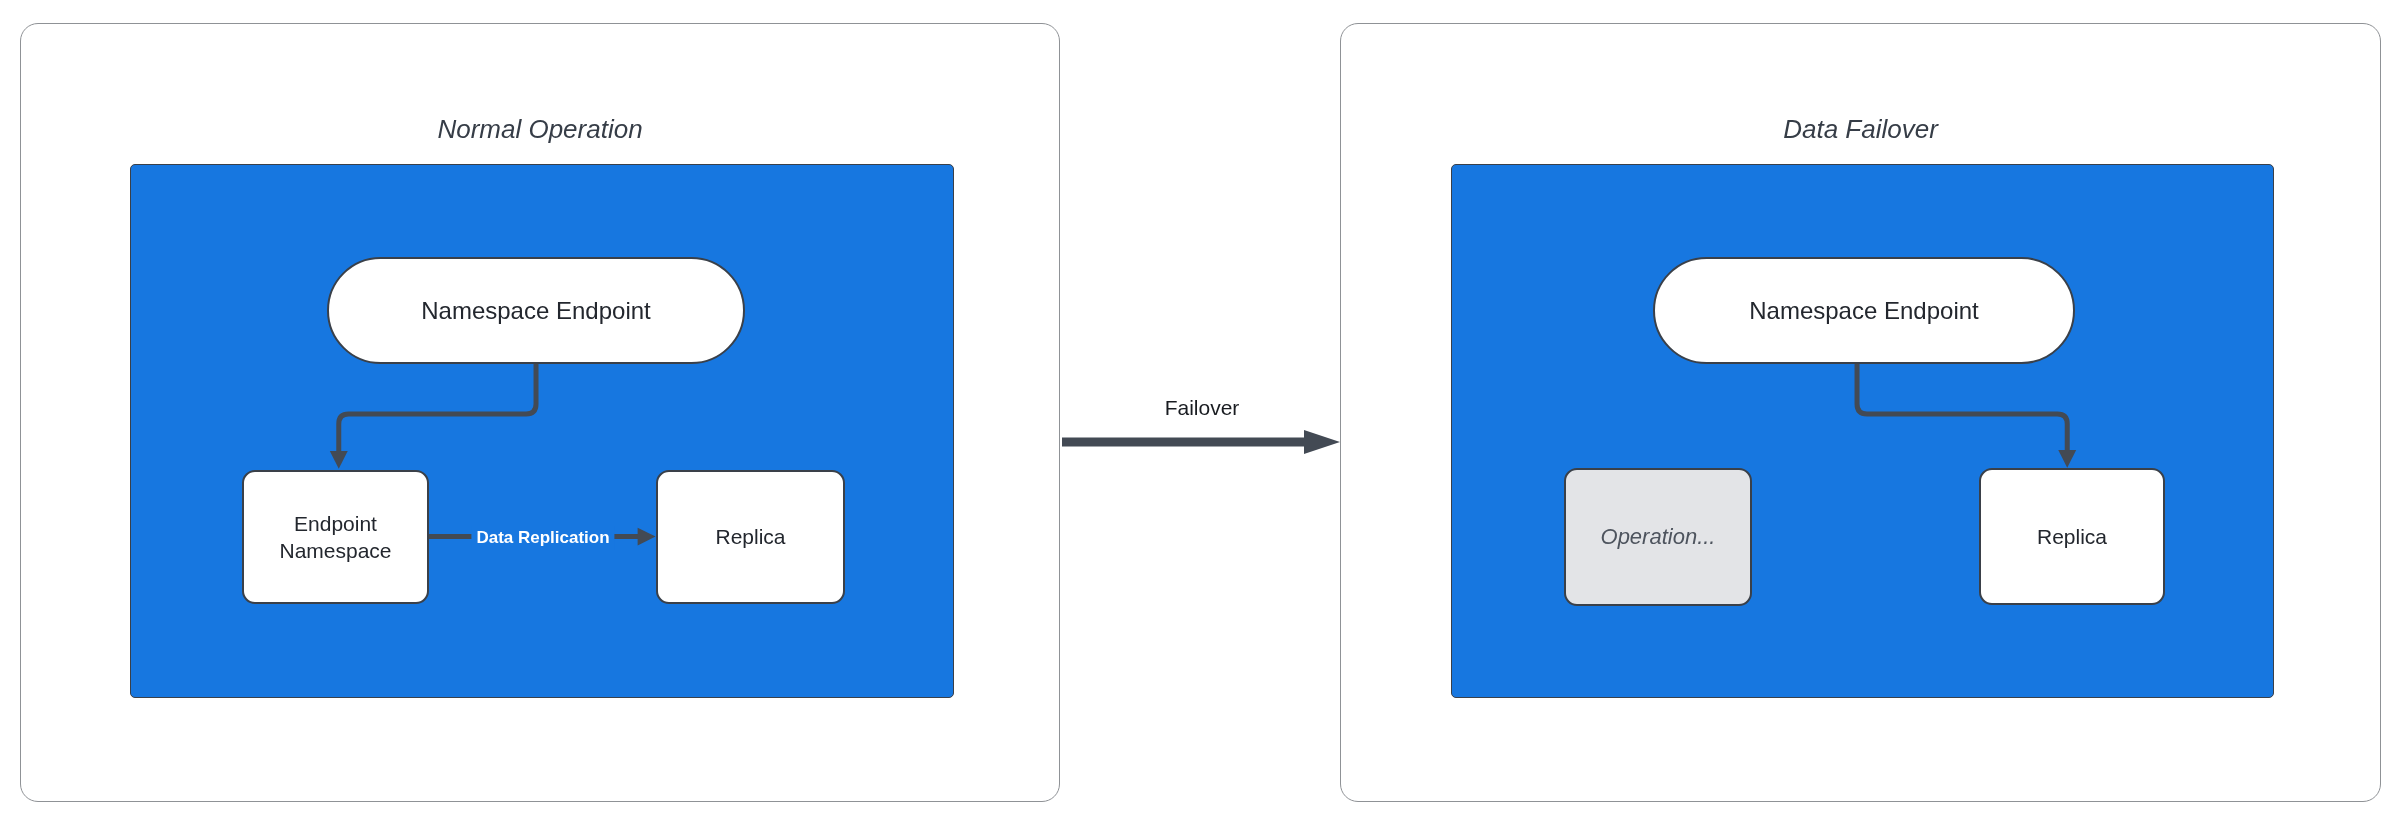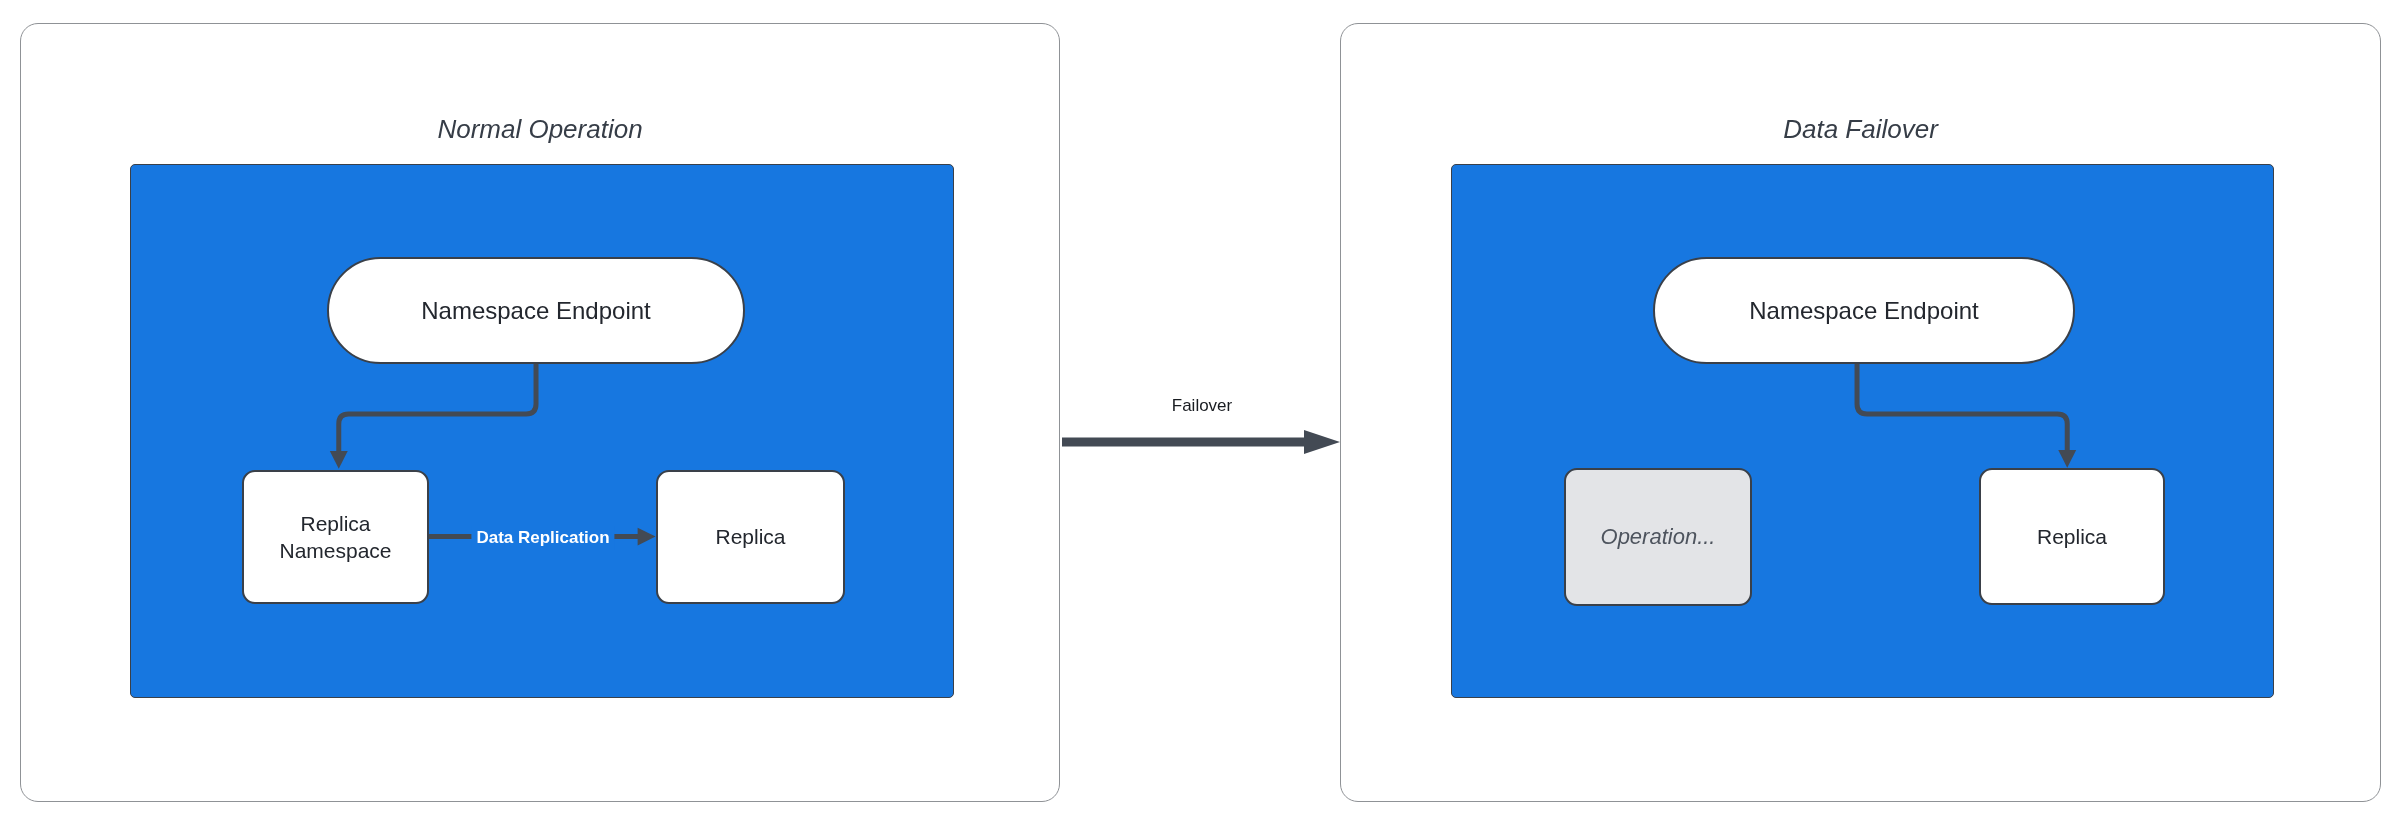--- a/index.html
+++ b/index.html
@@ -48,21 +48,21 @@
   svg.overlay{position:absolute;left:0;top:0;width:100%;height:100%;pointer-events:none;}
   .arrow-line{stroke:var(--arrow-color);stroke-width:5;fill:none;}
   .arrow-head{fill:var(--arrow-color);stroke:none;}
 
   .edge-label{position:absolute;left:412px;top:373px;transform:translate(-50%,-50%);
               background:var(--cluster-blue);color:var(--edge-label-text);
               font-size:17px;font-weight:bold;padding:2px 5px;white-space:nowrap;}
 
   .failover{position:absolute;left:1060px;top:398px;width:284px;height:92px;}
   .failover-label{position:absolute;top:-2px;left:0;width:100%;text-align:center;
-                  font-size:17px;color:var(--failover-label-text);}
+                  font-size:21px;color:var(--failover-label-text);}
   .failover-line{stroke:var(--arrow-color);stroke-width:9;fill:none;}
 </style>
 </head>
 <body>
 
 <div class="canvas">
 
   <section class="panel panel-left">
     <div class="panel-title">Normal Operation</div>
 
@@ -75,21 +75,21 @@
 
         <path class="arrow-line" d="M298,373 L510,373"></path>
         <polygon class="arrow-head" points="508,364 508,382 526,373"></polygon>
       </svg>
 
       <div class="node pill">
         <span>Namespace Endpoint</span>
       </div>
 
       <div class="node rect node-primary">
-        <span>Replica Namespace</span>
+        <span>Endpoint Namespace</span>
       </div>
 
       <div class="node rect node-replica-left">
         <span>Replica</span>
       </div>
 
       <div class="edge-label">Data Replication</div>
     </div>
   </section>
 

